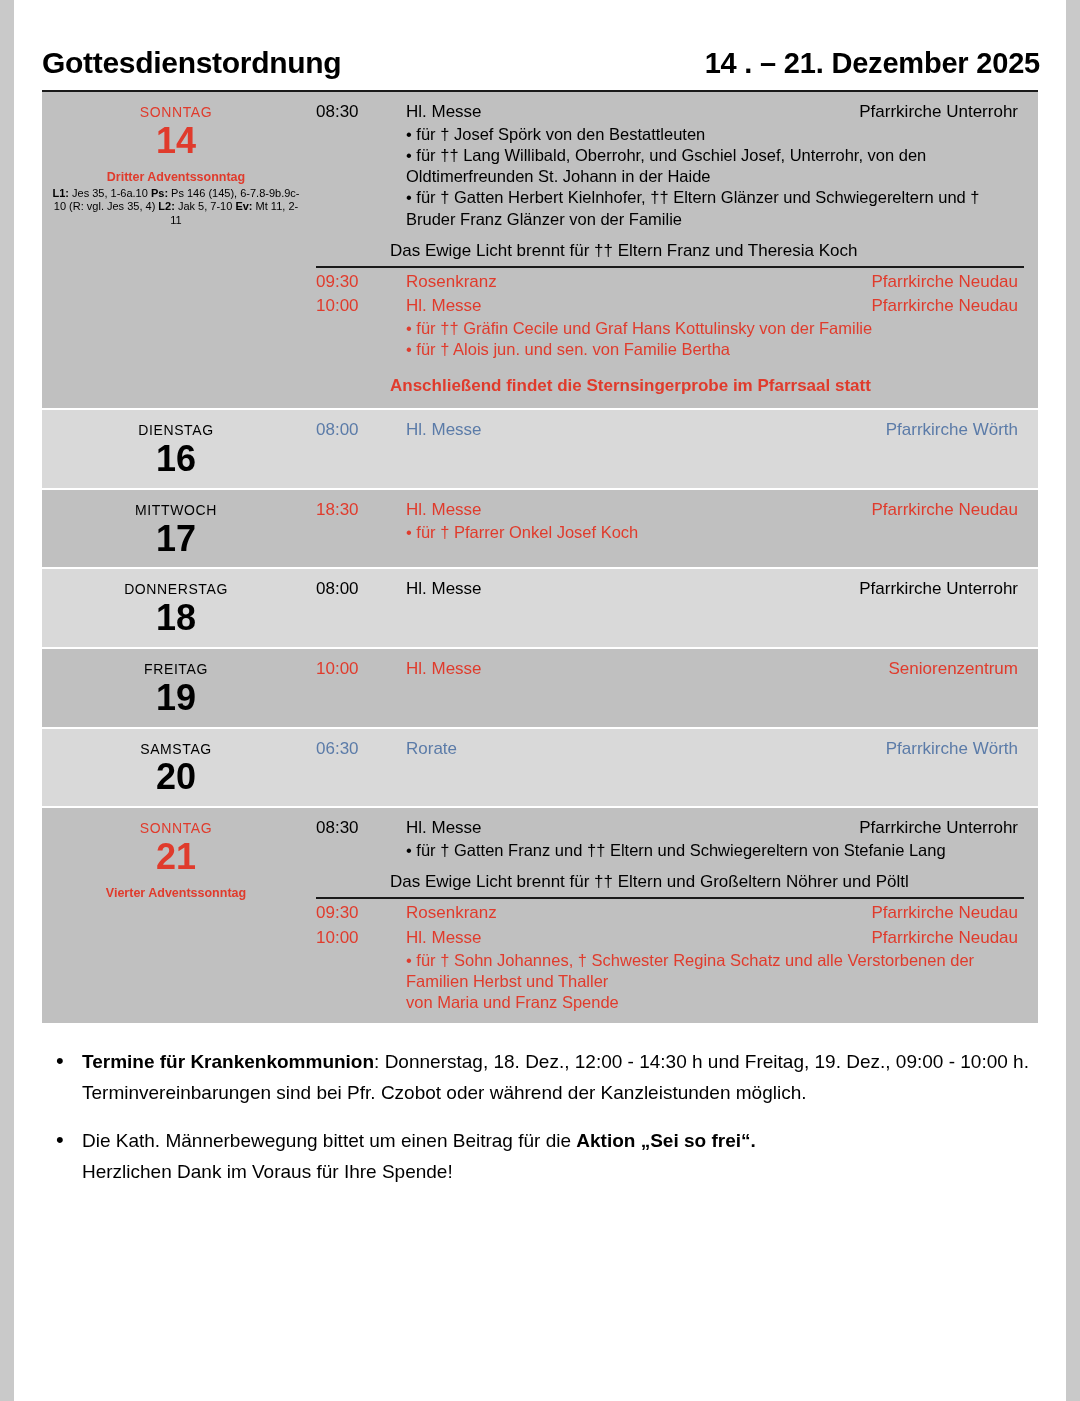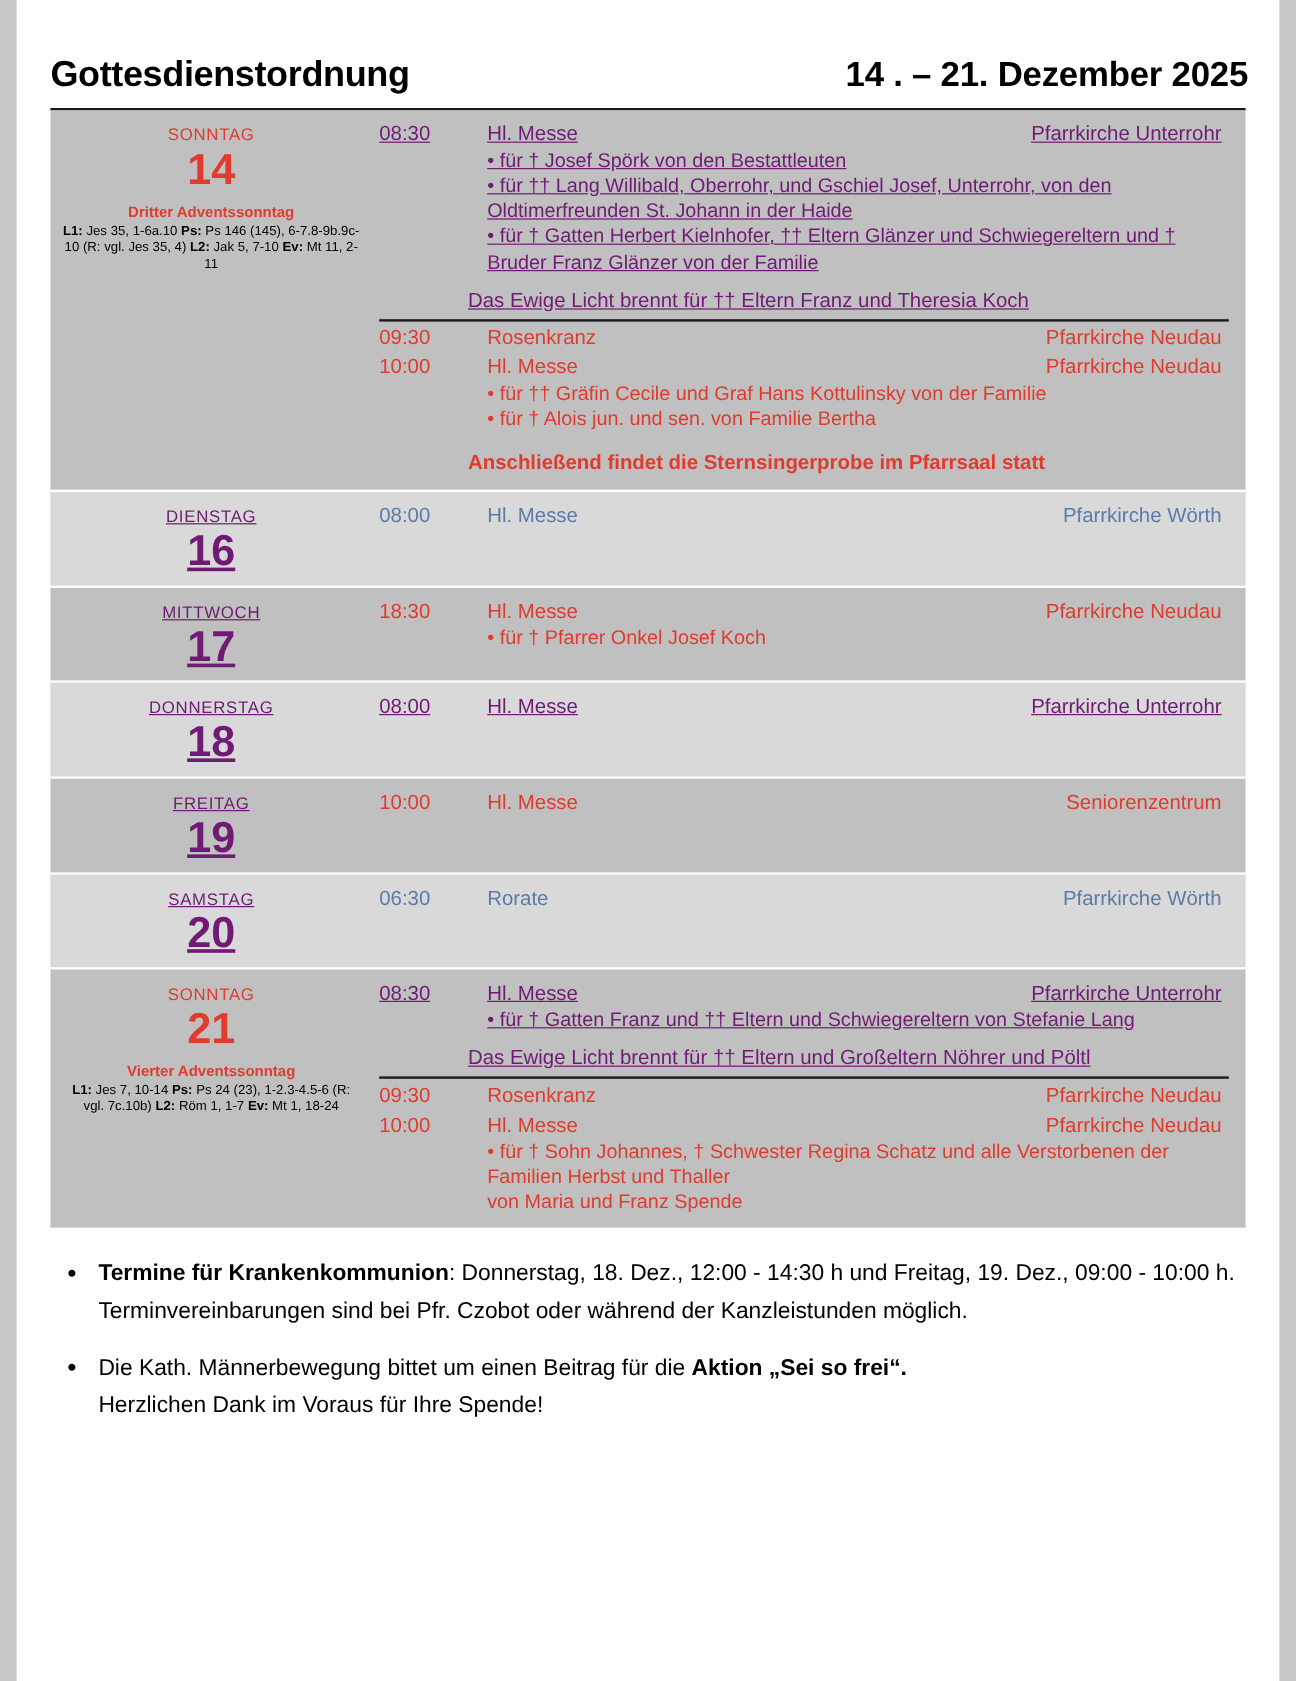--- a/index.html
+++ b/index.html
@@ -101,21 +101,21 @@
     font-size: 11px;
     line-height: 1.25;
     margin-top: 2px;
     padding: 0 4px;
   }
   .readings b { font-weight: bold; }
 
   
   .red  { color: #e03b2c; }
   .blue { color: #5b7ba8; }
-  .black { color: #701a75; text-decoration: underline; }
+  .black { color: #000000; }
 
   
   .events-col {
     flex: 1 1 auto;
     padding: 8px 6px 10px 0;
     box-sizing: border-box;
     min-width: 0;
   }
 
   .event {
@@ -308,21 +308,20 @@
             <div class="ev-title">Rorate</div>
             <div class="ev-place">Pfarrkirche Wörth</div>
           </div>
         </div>
       </div>
       <div class="day-row shade-dark">
         <div class="date-col">
           <div class="weekday red">SONNTAG</div>
           <div class="daynum red">21</div>
           <div class="feast red">Vierter Adventssonntag</div>
-          <div class="readings"><b>L1:</b> Jes 7, 10-14 <b>Ps:</b> Ps 24 (23), 1-2.3-4.5-6 (R: vgl. 7c.10b) <b>L2:</b> Röm 1, 1-7 <b>Ev:</b> Mt 1, 18-24</div>
         </div>
         <div class="events-col">
           <div class="event black">
             <div class="ev-time">08:30</div>
             <div class="ev-title">Hl. Messe</div>
             <div class="ev-place">Pfarrkirche Unterrohr</div>
           </div>
           <div class="intention black">• für † Gatten Franz und †† Eltern und Schwiegereltern von Stefanie Lang</div>
           <div class="spacer-sm"></div>
           <div class="eternal-light black">Das Ewige Licht brennt für †† Eltern und Großeltern Nöhrer und Pöltl</div>

